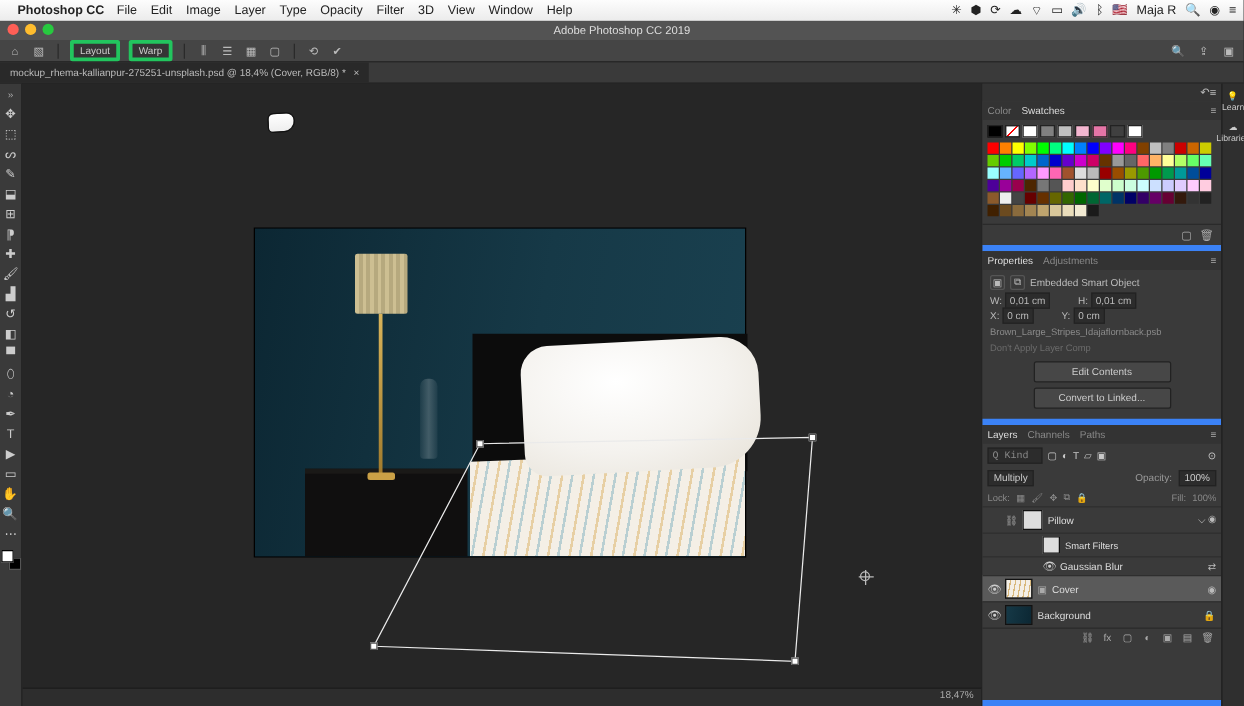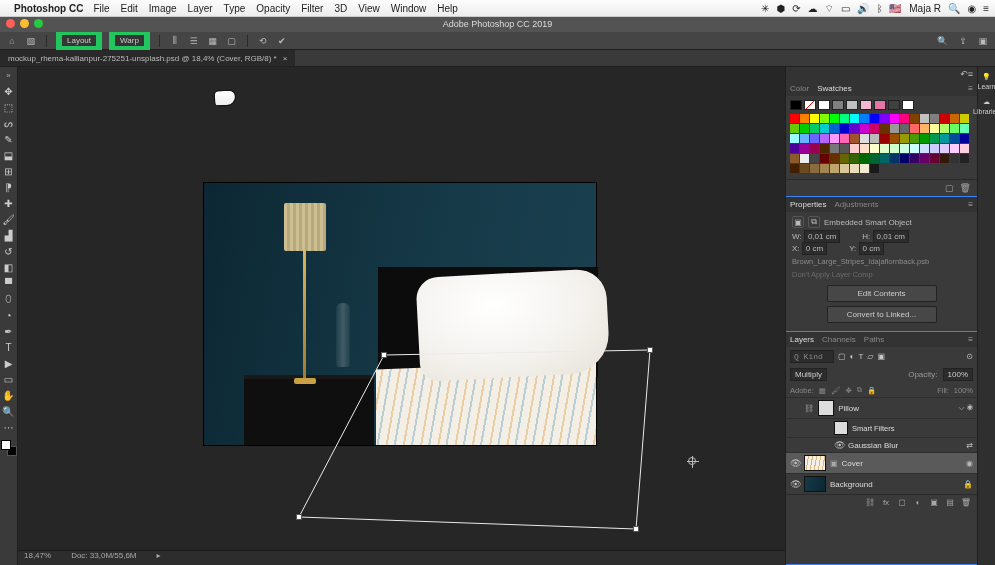--- a/index.html
+++ b/index.html
@@ -21,21 +21,21 @@
   .mac-bar .app-name{font-weight:bold;margin-right:10px;}
   .mac-bar .menu-item{margin-right:11px;cursor:default;}
   .mac-bar .right{position:absolute;right:6px;display:flex;align-items:center;gap:7px;font-size:10px;}
   .mac-bar .right span{display:inline-block;}
   .mac-title{height:15px;background:#535353;color:#ddd;text-align:center;font-size:9px;line-height:15px;position:relative;}
   .traffic{position:absolute;left:6px;top:2px;display:flex;gap:5px;}
   .traffic span{width:9px;height:9px;border-radius:50%;}
   .tl-red{background:#ff5f56;} .tl-yel{background:#ffbd2e;} .tl-grn{background:#27c93f;}
   
   .opts{height:18px;background:#454545;display:flex;align-items:center;padding:0 6px;gap:7px;border-bottom:1px solid #1f1f1f;}
-  .opts .btn{background:#353535;border:6px solid #22c55e;color:#ccc;padding:1px 5px;font-size:8px;border-radius:2px;}
+  .opts .btn{background:#353535;border:3px solid #22c55e;color:#ccc;padding:1px 5px;font-size:8px;border-radius:2px;}
   .opts .icon{width:12px;height:12px;color:#bbb;display:inline-flex;align-items:center;justify-content:center;}
   .opts .sep{width:1px;height:12px;background:#2a2a2a;margin:0 2px;}
   
   .doc-tabs{height:17px;background:#3a3a3a;border-bottom:1px solid #1f1f1f;display:flex;}
   .doc-tabs .tab{background:#292929;padding:2px 8px;font-size:8px;color:#bbb;display:flex;align-items:center;gap:6px;}
   .doc-tabs .tab .x{font-family:Arial;cursor:default;}
   
   .main{display:flex;height:calc(565px - 17px - 15px - 18px - 17px);}
   
   .tools{width:18px;background:#3a3a3a;display:flex;flex-direction:column;align-items:center;padding:4px 0;gap:2px;border-right:1px solid #1f1f1f;}
@@ -61,27 +61,27 @@
     clip-path:polygon(0 10%,100% 0,100% 100%,0 100%);
   }
   
   .ft{position:absolute;pointer-events:none;}
   .ft svg{position:absolute;left:0;top:0;overflow:visible;}
   .ft .hnd{position:absolute;width:6px;height:6px;background:#fff;border:1px solid #555;transform:translate(-50%,-50%);}
   .ft .ref{position:absolute;width:8px;height:8px;border:1px solid #bbb;border-radius:50%;transform:translate(-50%,-50%);}
   .ft .ref:after{content:"";position:absolute;left:3px;top:-2px;width:1px;height:12px;background:#bbb;}
   .ft .ref:before{content:"";position:absolute;top:3px;left:-2px;height:1px;width:12px;background:#bbb;}
   
-  .status{position:absolute;left:0;bottom:0;height:15px;background:#2d2d2d;border-top:1px solid #1a1a1a;font-size:8px;color:#aaa;display:flex;align-items:flex-start;padding:0 6px;gap:20px;width:100%;}
+  .status{position:absolute;left:0;bottom:0;height:15px;background:#2d2d2d;border-top:1px solid #1a1a1a;font-size:8px;color:#aaa;display:flex;align-items:flex-end;padding:0 6px;gap:20px;width:100%;flex-direction:column;}
   
   .rcol{width:210px;background:#3a3a3a;border-left:1px solid #1f1f1f;display:flex;}
   .dock{width:18px;background:#2f2f2f;border-left:1px solid #1f1f1f;display:flex;flex-direction:column;align-items:center;padding-top:6px;gap:8px;order:2;}
   .dock .d-item{font-size:7px;color:#ccc;display:flex;flex-direction:column;align-items:center;gap:2px;}
   .panels{flex:1;display:flex;flex-direction:column;}
-  .panel{border-bottom:1px solid #3b82f6;background:#3a3a3a;}
+  .panel{border-bottom:5px solid #3b82f6;background:#3a3a3a;}
   .panel .hdr{display:flex;align-items:center;background:#333;height:15px;padding:0 4px;gap:8px;font-size:8px;}
   .panel .hdr .t{color:#ddd;cursor:default;}
   .panel .hdr .t.inactive{color:#888;}
   .panel .hdr .menu{margin-left:auto;color:#aaa;}
   
   .sw-row{display:flex;gap:2px;padding:4px 4px 2px;}
   .sw{width:12px;height:10px;border:1px solid #222;}
   .sw.none{background:linear-gradient(135deg,#fff 45%,red 45%,red 55%,#fff 55%);}
   .sw-grid{display:flex;flex-wrap:wrap;gap:1px;padding:2px 4px 6px;}
   .sw-grid .c{width:9px;height:9px;}
@@ -426,21 +426,21 @@
             <span>▱</span>
             <span>▣</span>
             <span style="margin-left:auto">⊙</span>
           </div>
           <div class="row2">
             <span class="sel">Multiply</span>
             <span style="margin-left:auto">Opacity:</span>
             <span class="sel">100%</span>
           </div>
           <div class="lock-row">
-            <span>Adobe:</span>
+            <span>Lock:</span>
             <span>▦</span>
             <span>🖌</span>
             <span>✥</span>
             <span>⧉</span>
             <span>🔒</span>
             <span style="margin-left:auto">Fill:</span>
             <span class="sel">100%</span>
           </div>
 
           <div class="layer">

